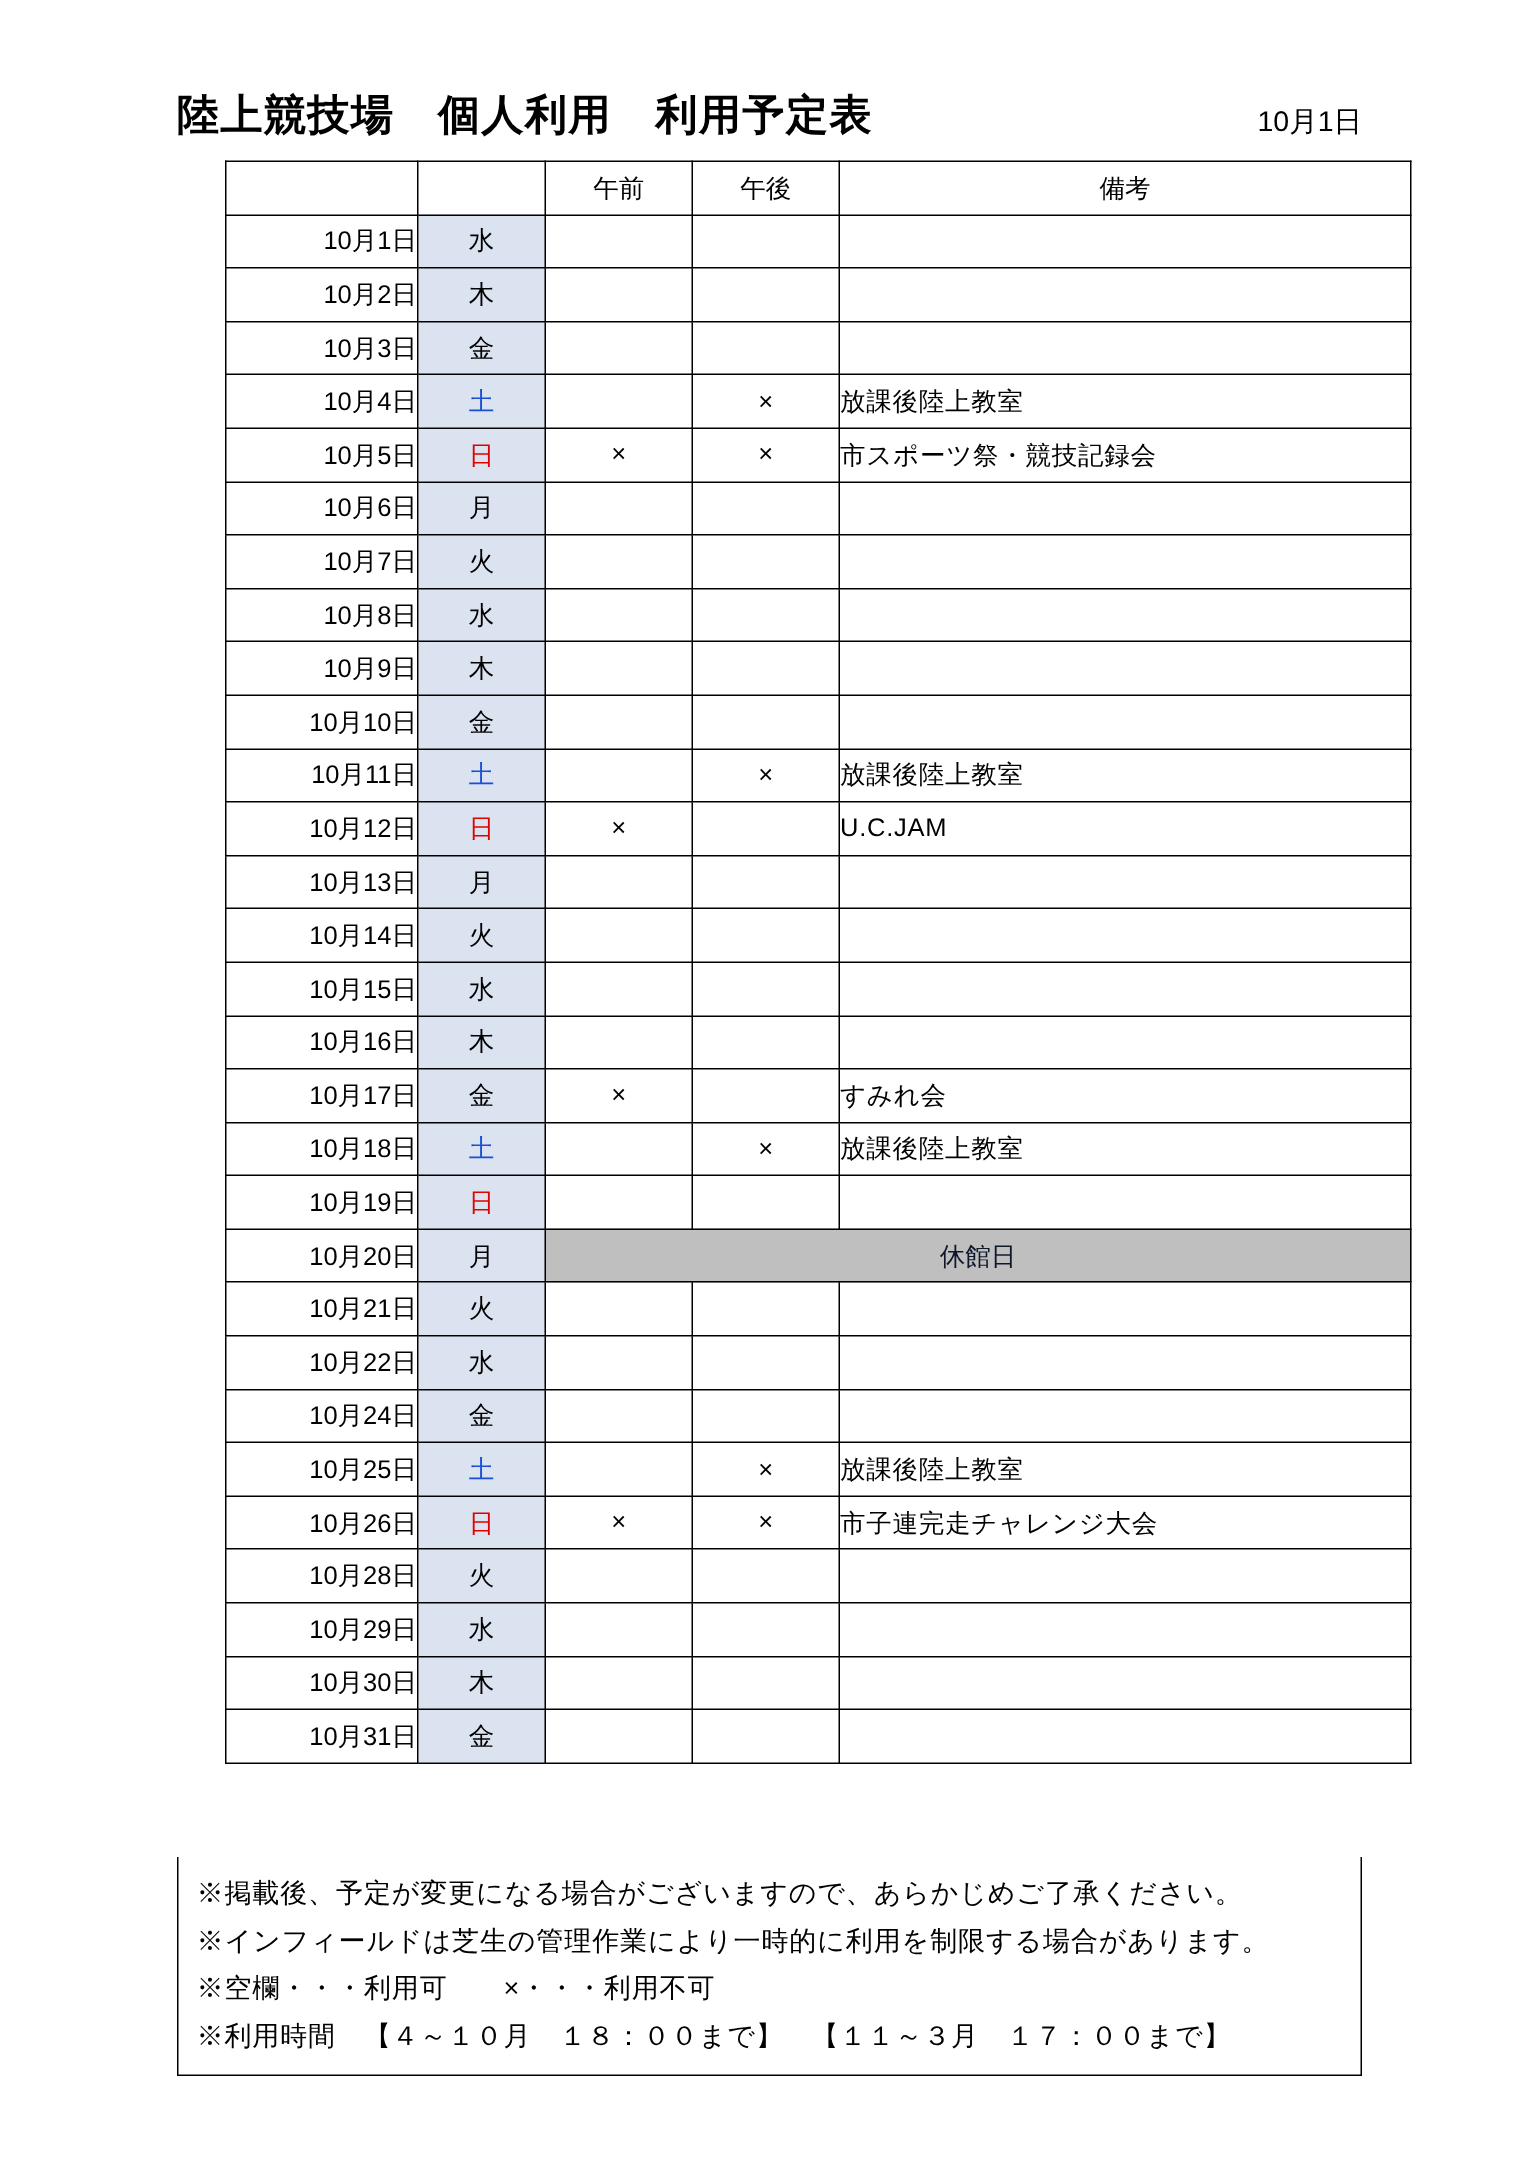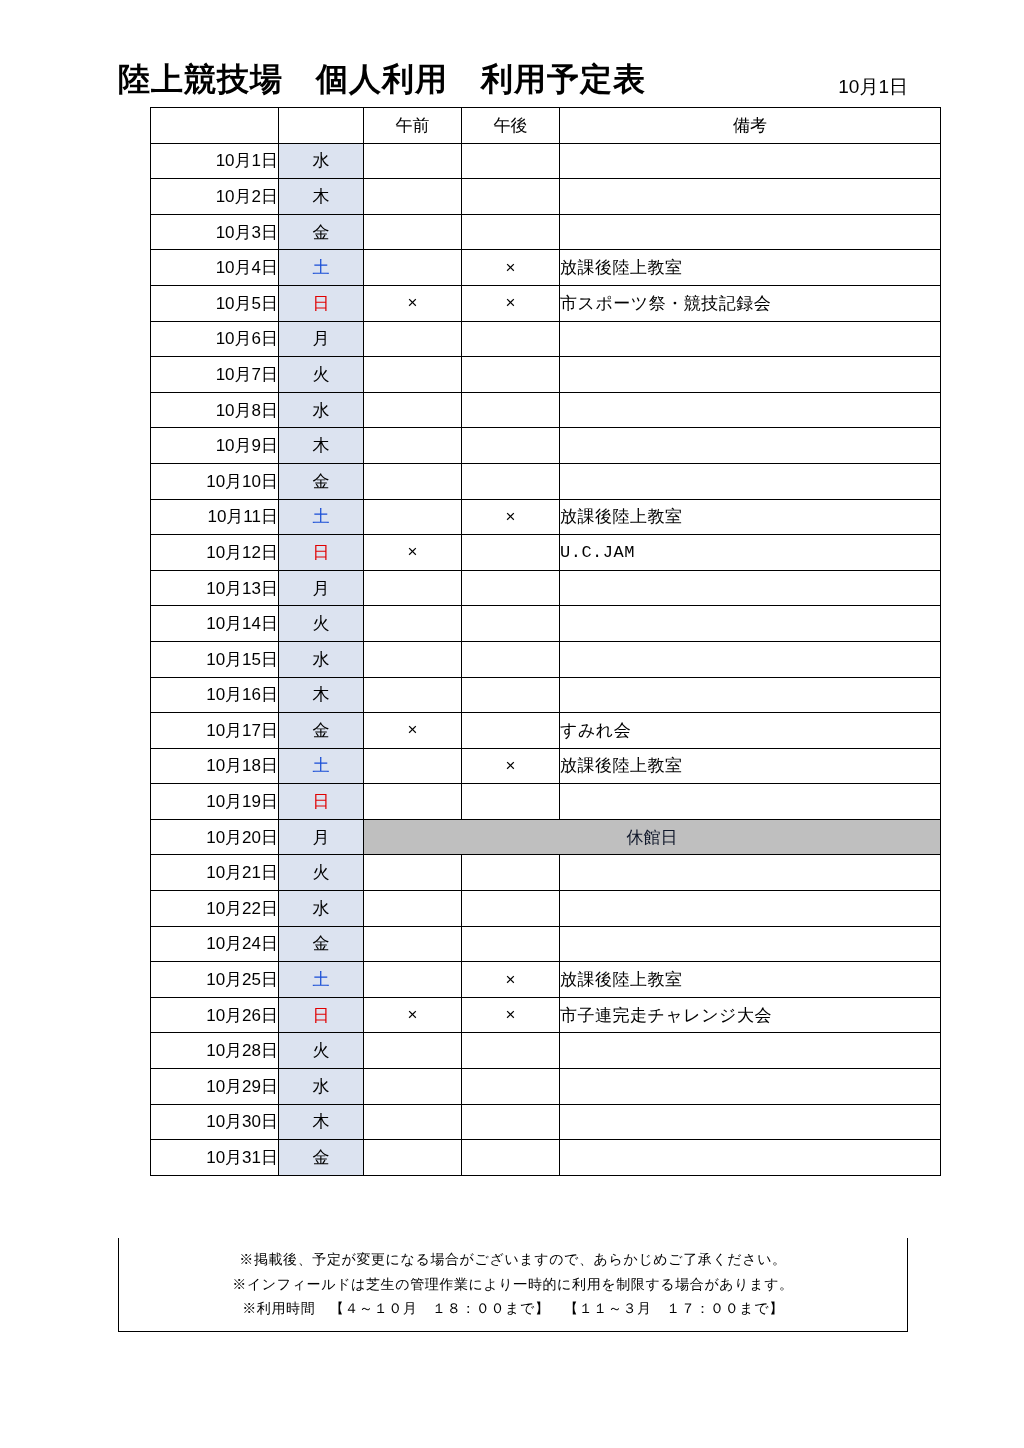--- a/index.html
+++ b/index.html
@@ -23,21 +23,21 @@
   .header {
     position: absolute;
     left: 118px;
     top: 58px;
     width: 790px;
     display: flex;
     align-items: flex-end;
     justify-content: space-between;
   }
   .doc-title {
-    font-size: 32px;
+    font-size: 28px;
     font-weight: bold;
     letter-spacing: 1px;
     white-space: pre;
   }
   .doc-date {
     font-size: 19px;
     padding-bottom: 2px;
     white-space: pre;
   }
   table.schedule {
@@ -82,45 +82,43 @@
   .cell-dow.sun { color: #e00000; }
   .cell-mark {
     text-align: center;
     font-size: 16px;
   }
   .cell-note {
     text-align: left;
     padding-left: 9px;
     font-size: 17px;
     letter-spacing: 0.5px;
-    font-family: Liberation Mono, monospace;
   }
   .closed-cell {
     background: #bfbfbf;
     text-align: center;
     color: #0f172a;
     font-weight: bold;
     font-size: 20px;
   }
   .notes {
     position: absolute;
     left: 118px;
     top: 1238px;
     width: 790px;
     border: 1px solid #000000;
     border-top: none;
     box-sizing: border-box;
     padding: 9px 12px 10px 12px;
   }
   .note-line {
-    font-size: 14px;
+    font-size: 18px;
     line-height: 1.75;
     letter-spacing: 0.6px;
     white-space: pre;
-    text-align: center;
   }
 </style>
 </head>
 <body>
 
 <div class="page">
 
   <div class="header">
     <div class="doc-title">陸上競技場　個人利用　利用予定表</div>
     <div class="doc-date">10月1日</div>
@@ -344,16 +342,17 @@
           <td class="cell-mark"></td>
           <td class="cell-mark"></td>
           <td class="cell-note"></td>
         </tr>
       </tbody>
   </table>
 
   <div class="notes">
     <div class="note-line">※掲載後、予定が変更になる場合がございますので、あらかじめご了承ください。</div>
     <div class="note-line">※インフィールドは芝生の管理作業により一時的に利用を制限する場合があります。</div>
+    <div class="note-line">※空欄・・・利用可　　×・・・利用不可</div>
     <div class="note-line">※利用時間　【４～１０月　１８：００まで】　【１１～３月　１７：００まで】</div>
   </div>
 
 </div>
 
 </body></html>

